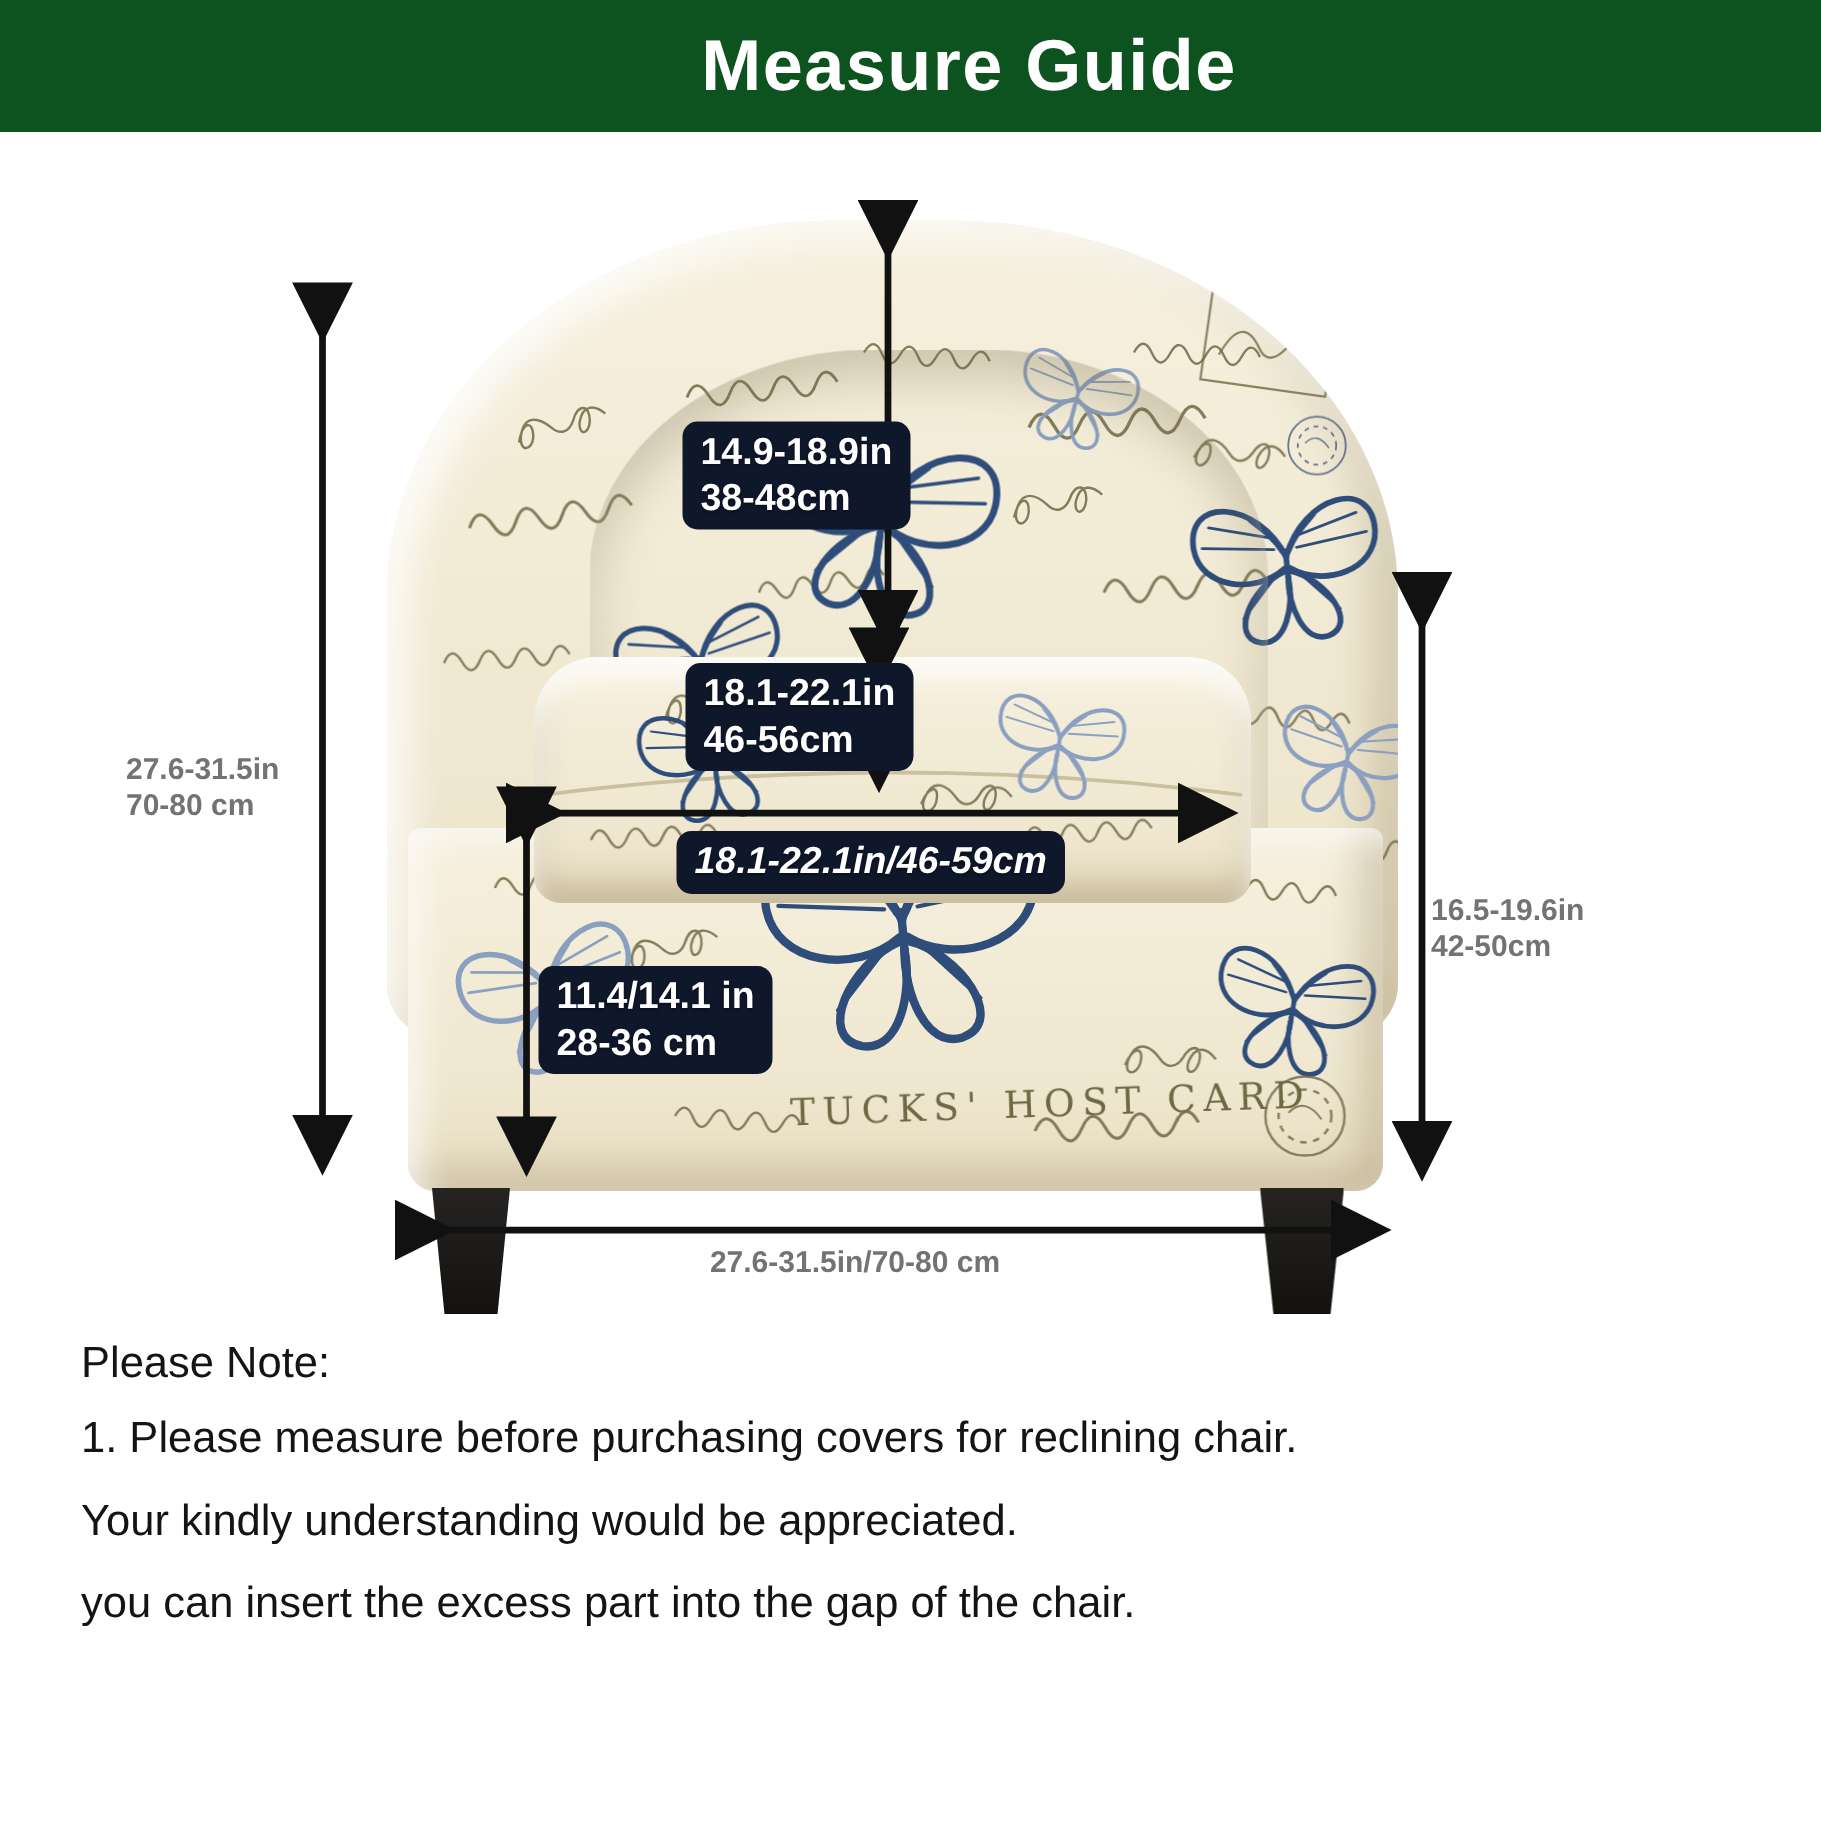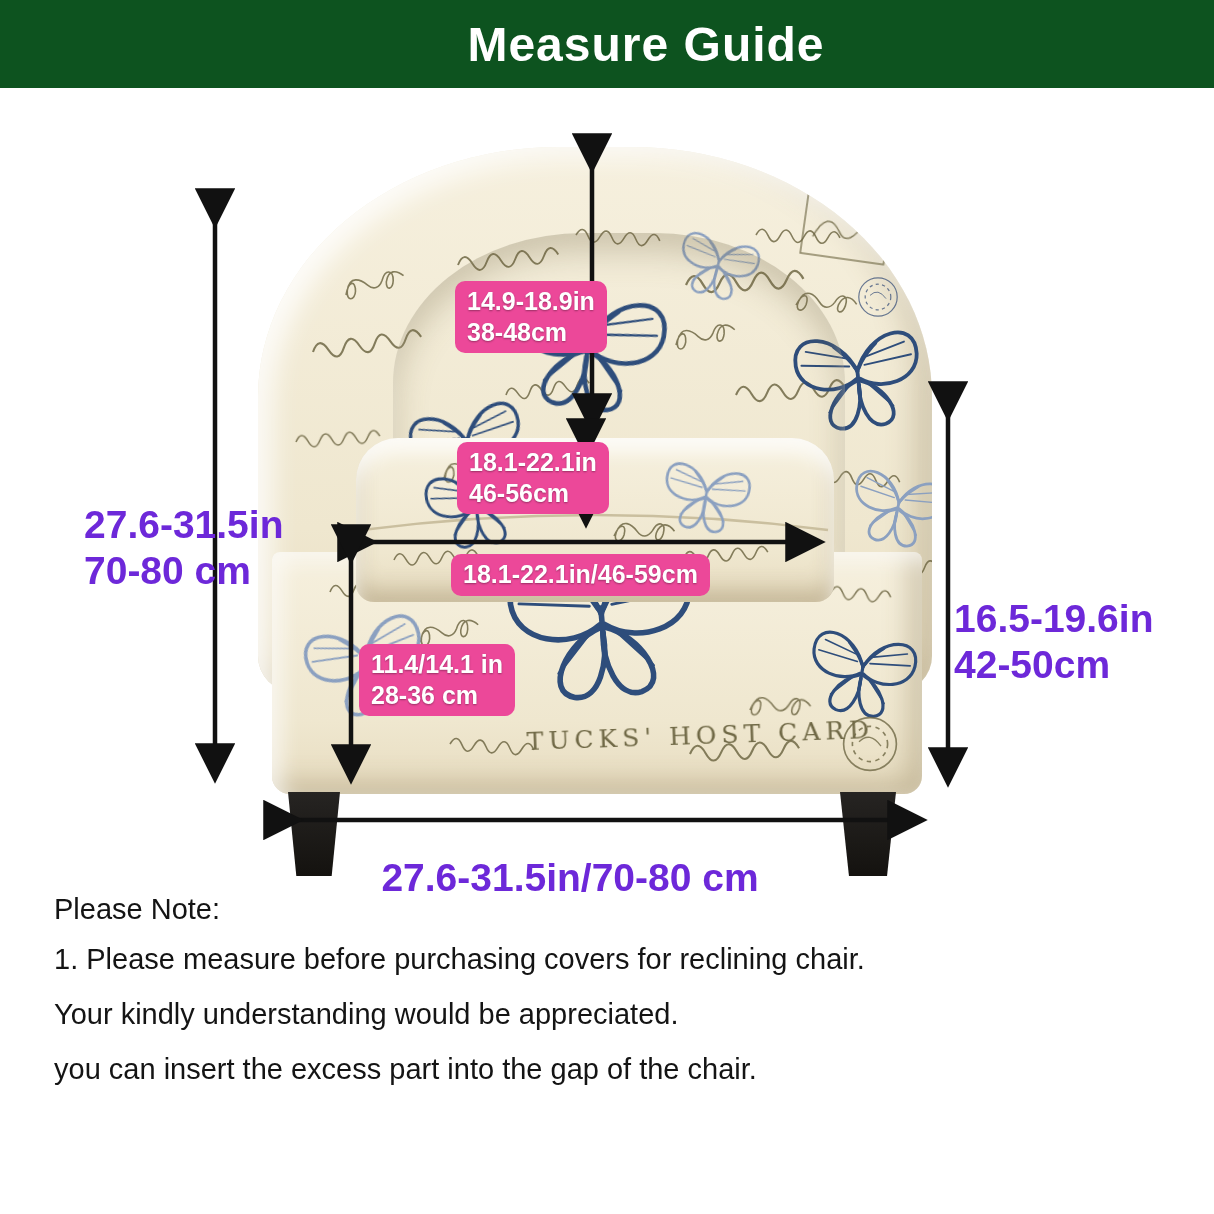--- a/index.html
+++ b/index.html
@@ -23,24 +23,24 @@
       box-shadow:inset 10px 8px 20px rgba(255,255,255,.7), inset -14px -12px 26px rgba(120,100,60,.28);}
   .chair-cushion{left:356px;top:438px;width:478px;height:164px;
       border-radius:42px 42px 18px 18px;
       box-shadow:inset 0 14px 18px rgba(255,255,255,.8), inset 0 -12px 22px rgba(120,100,60,.30);}
   .leg{position:absolute;top:792px;height:84px;background:linear-gradient(180deg,#262422,#14120f);
        clip-path:polygon(0 0,100% 0,84% 100%,16% 100%);}
   .leg-left{left:288px;width:52px;}
   .leg-right{left:840px;width:56px;}
   .fabric-svg{position:absolute;left:0;top:0;width:100%;height:100%;}
   
-  .mlabel{position:absolute;background:#ec4899;color:#fff;font-weight:bold;font-size:25px;
+  .mlabel{position:absolute;background:#0f172a;color:#fff;font-weight:bold;font-size:25px;
           line-height:1.22;padding:5px 12px 6px 12px;border-radius:10px;z-index:6;
           text-shadow:0 1px 2px rgba(0,0,0,.35);white-space:nowrap;}
-  .mtext{position:absolute;color:#6d28d9;font-weight:bold;font-size:39px;line-height:1.18;z-index:6;white-space:nowrap;}
+  .mtext{position:absolute;color:#737373;font-weight:bold;font-size:20px;line-height:1.18;z-index:6;white-space:nowrap;}
   .arrow-layer{position:absolute;left:0;top:0;z-index:5;pointer-events:none;}
   
   .notes{position:absolute;left:54px;top:894px;right:30px;font-size:29px;color:#141414;}
   .notes p{margin:0 0 23px 0;line-height:1.1;}
 </style>
 </head>
 <body>
 
 <div class="page">
 
@@ -176,40 +176,40 @@
   <div class="mlabel" style="left:455px;top:281px;">
     <div>14.9-18.9in</div>
     <div>38-48cm</div>
   </div>
 
   <div class="mlabel" style="left:457px;top:442px;">
     <div>18.1-22.1in</div>
     <div>46-56cm</div>
   </div>
 
-  <div class="mlabel" style="left:451px;top:554px;">
+  <div class="mlabel" style="left:451px;top:554px;font-style:italic;">
     <div>18.1-22.1in/46-59cm</div>
   </div>
 
   <div class="mlabel" style="left:359px;top:644px;">
     <div>11.4/14.1 in</div>
     <div>28-36 cm</div>
   </div>
 
   <div class="mtext" style="left:84px;top:502px;">
     <div>27.6-31.5in</div>
     <div>70-80 cm</div>
   </div>
 
   <div class="mtext" style="left:954px;top:596px;">
     <div>16.5-19.6in</div>
     <div>42-50cm</div>
   </div>
 
-  <div class="mtext" style="left:330px;top:831px;width:480px;text-align:center;margin-top:24px;">
+  <div class="mtext" style="left:330px;top:831px;width:480px;text-align:center;">
     <div>27.6-31.5in/70-80 cm</div>
   </div>
 
   <div class="notes">
     <p style="margin-bottom:18px;">Please Note:</p>
     <p>1. Please measure before purchasing covers for reclining chair.</p>
     <p>Your kindly understanding would be appreciated.</p>
     <p>you can insert the excess part into the gap of the chair.</p>
   </div>
 

